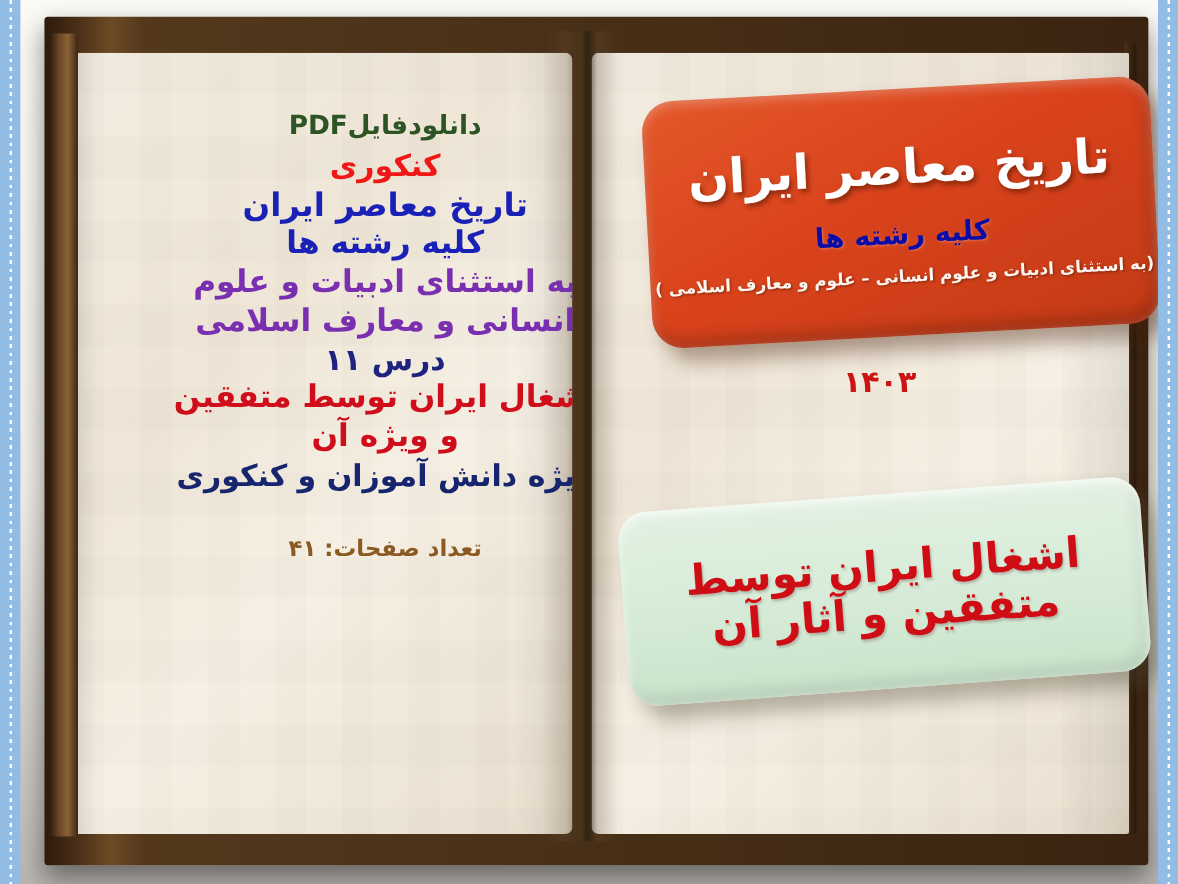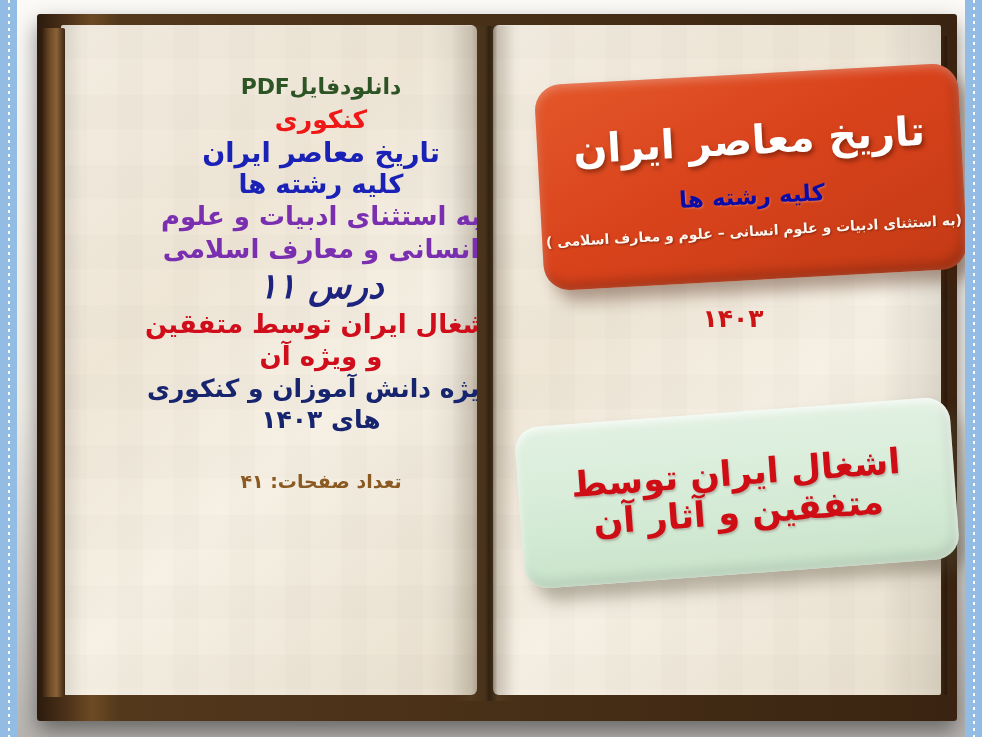--- a/index.html
+++ b/index.html
@@ -46,21 +46,21 @@
     border-radius:3px;
     box-shadow:0 10px 22px rgba(0,0,0,.45);
   }
   .cover-right{
     position:absolute;right:10px;top:22px;width:10px;bottom:26px;
     background:linear-gradient(to right,#4a3018,#2a1809);
   }
 
   
   .page{
-    position:absolute;top:19px;bottom:36px;
+    position:absolute;top:38px;bottom:36px;
     background:
       linear-gradient(to right,rgba(0,0,0,.10) 0%,rgba(0,0,0,0) 5%,rgba(0,0,0,0) 88%,rgba(0,0,0,.09) 100%),
       linear-gradient(135deg,#f3ece0 0%,#efe6d6 35%,#f6f0e4 60%,#e9dfcd 100%);
     overflow:hidden;
   }
   .page::after{  
     content:"";position:absolute;inset:0;
     background:
       repeating-linear-gradient(to right,rgba(0,0,0,.012) 0 26px,rgba(255,255,255,.02) 26px 56px),
       repeating-linear-gradient(to bottom,rgba(0,0,0,.010) 0 34px,rgba(255,255,255,.015) 34px 70px);
@@ -98,21 +98,21 @@
   }
   .ln{
     font-weight:bold;line-height:1.12;margin:0 0 2px 0;
     white-space:nowrap;
   }
   .l-pdf   {color:#2d5425;font-size:22px;margin-bottom:6px;letter-spacing:-.2px;}
   .l-dars  {color:#f01717;font-size:25px;margin-bottom:4px;}
   .l-title {color:#1a21b7;font-size:27px;}
   .l-sub   {color:#1a21b7;font-size:26px;}
   .l-purple{color:#7a2fb0;font-size:26px;line-height:1.20;}
-  .l-lesson{color:#1d237f;font-size:35px;margin-top:2px;font-style:italic;}
+  .l-lesson{color:#1d237f;font-size:25px;margin-top:2px;}
   .l-red   {color:#cf0d1b;font-size:26px;line-height:1.18;}
   .l-navy  {color:#17256e;font-size:25px;line-height:1.18;}
   .l-pages {color:#8a5a22;font-size:19px;margin-top:36px;}
 
   
   .right-content{position:absolute;left:476px;right:24px;top:26px;bottom:36px;z-index:12;}
 
   .plate{
     position:absolute;
     border-radius:26px;
@@ -181,21 +181,20 @@
         <p class="ln l-pdf">دانلودفایلPDF</p>
         <p class="ln l-dars">کنکوری</p>
         <p class="ln l-title">تاریخ معاصر ایران</p>
         <p class="ln l-sub">کلیه رشته ها</p>
         <p class="ln l-purple">به استثنای ادبیات و علوم</p>
         <p class="ln l-purple">انسانی و معارف اسلامی</p>
         <p class="ln l-lesson">درس ۱۱</p>
         <p class="ln l-red">اشغال ایران توسط متفقین</p>
         <p class="ln l-red">و ویژه آن</p>
         <p class="ln l-navy">ویژه دانش آموزان و کنکوری</p>
-        <p class="ln l-navy">های ۱۴۰۳</p>
         <p class="ln l-pages">تعداد صفحات: ۴۱</p>
       </div>
     </div>
 
     <div class="page right"></div>
 
     <div class="gutter"></div>
 
     <div class="right-content">
 

